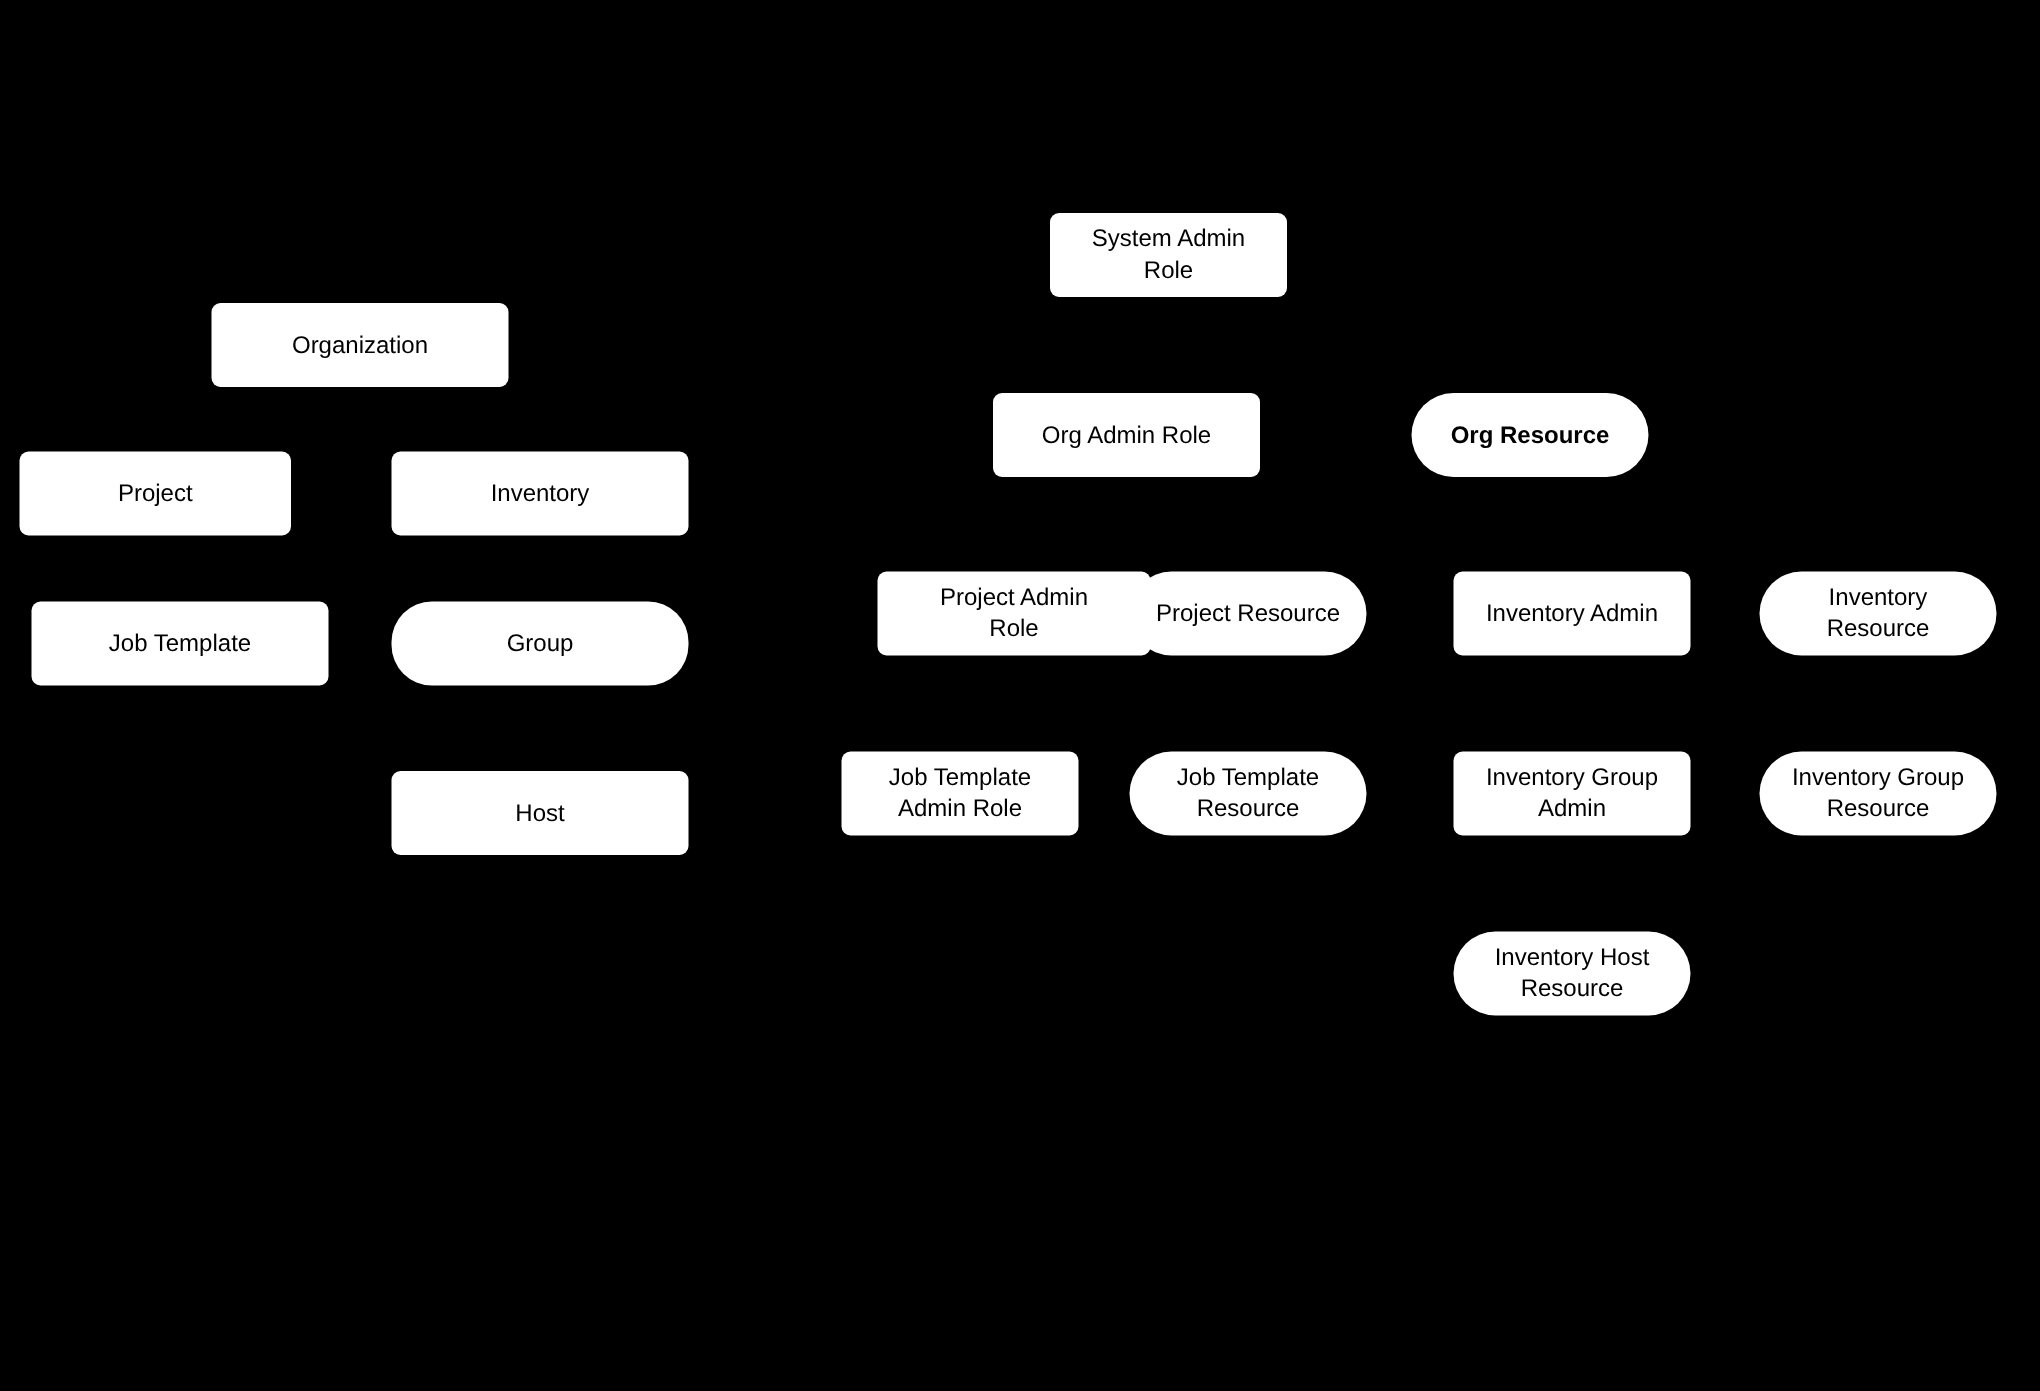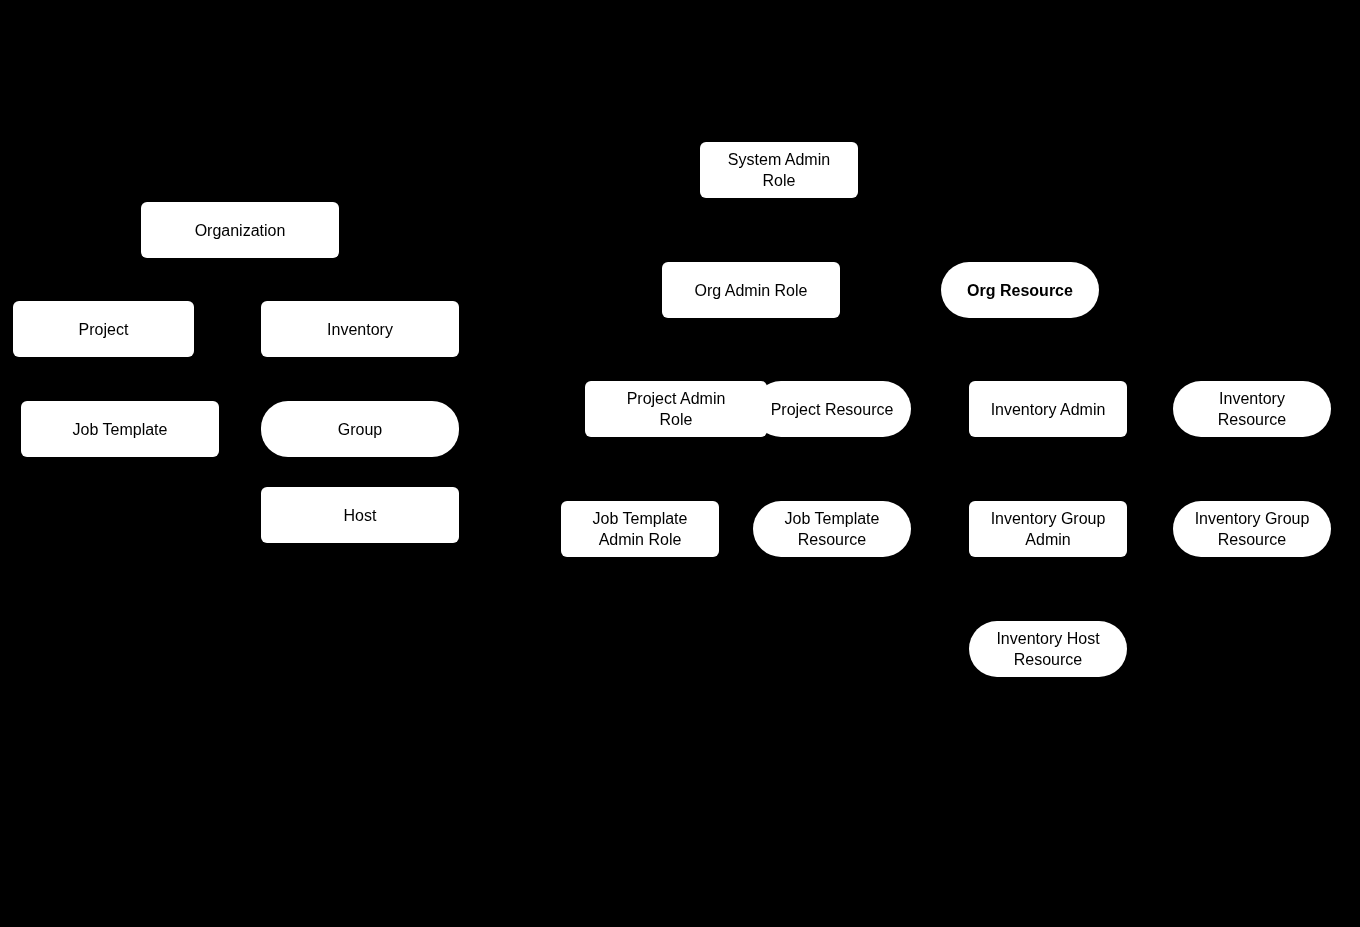--- a/index.html
+++ b/index.html
@@ -56,21 +56,21 @@
     </div>
     <div class="node" style="left: 261px; top: 301px; width: 198px; height: 56px;">
       <span class="label">Inventory</span>
     </div>
     <div class="node" style="left: 21px; top: 401px; width: 198px; height: 56px;">
       <span class="label">Job Template</span>
     </div>
     <div class="node" style="left: 261px; top: 401px; width: 198px; height: 56px; border-radius: 27px;">
       <span class="label">Group</span>
     </div>
-    <div class="node" style="left: 261px; top: 487px; width: 198px; height: 56px;">
+    <div class="node" style="left: 261px; top: 514px; width: 198px; height: 56px;">
       <span class="label">Host</span>
     </div>
     <div class="node" style="left: 700px; top: 142px; width: 158px; height: 56px;">
       <span class="label">System Admin
 Role</span>
     </div>
     <div class="node" style="left: 662px; top: 262px; width: 178px; height: 56px; align-items: center;">
       <span class="label">Org Admin Role</span>
     </div>
     <div class="node pill" style="left: 941px; top: 262px; width: 158px; height: 56px; font-weight: bold;">

